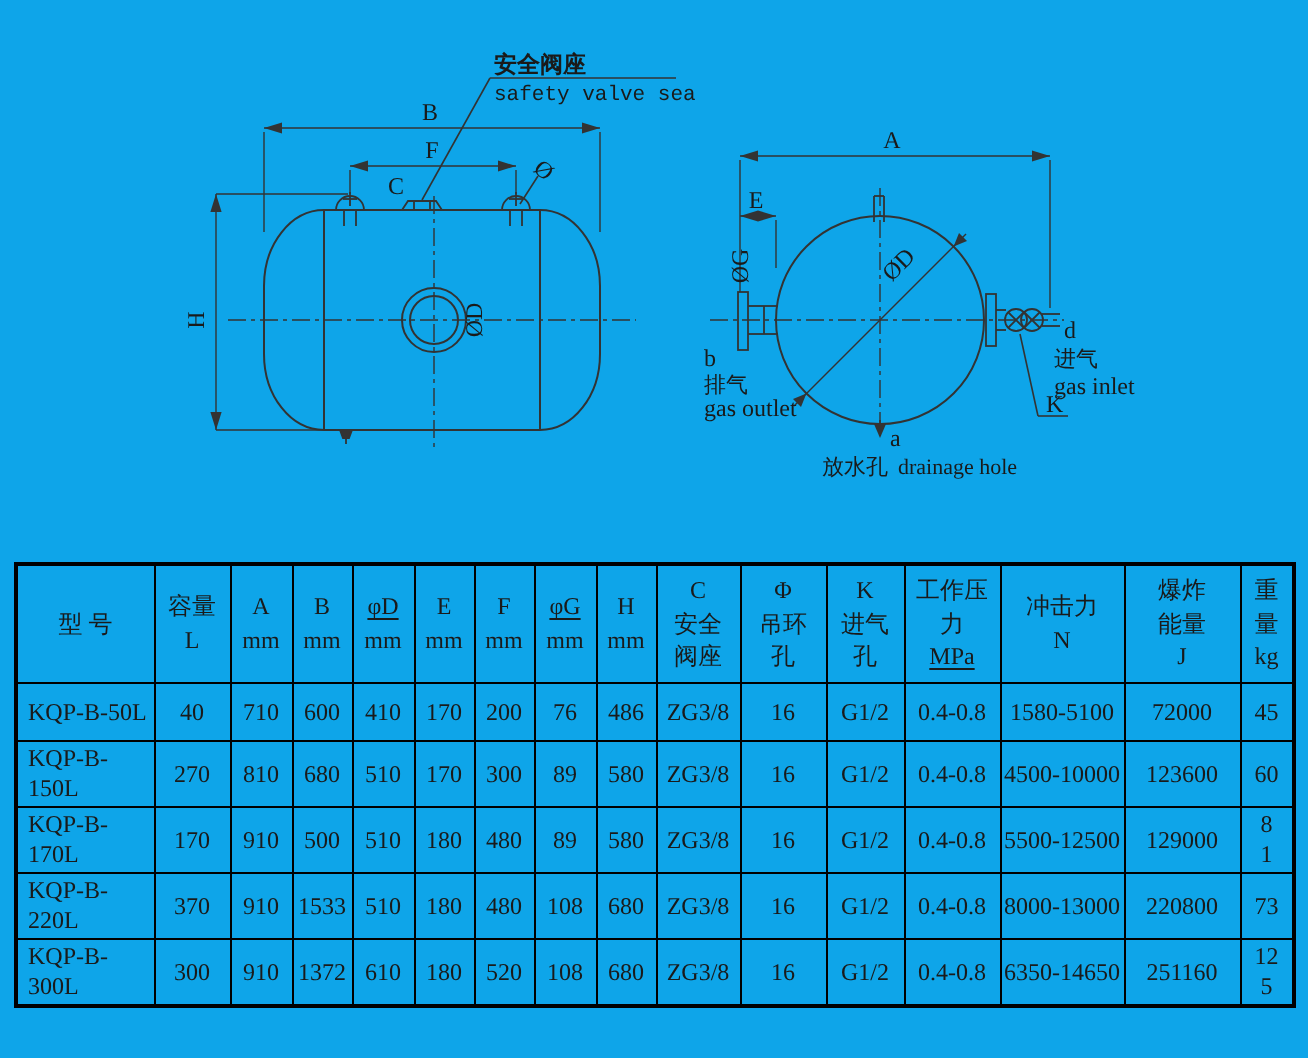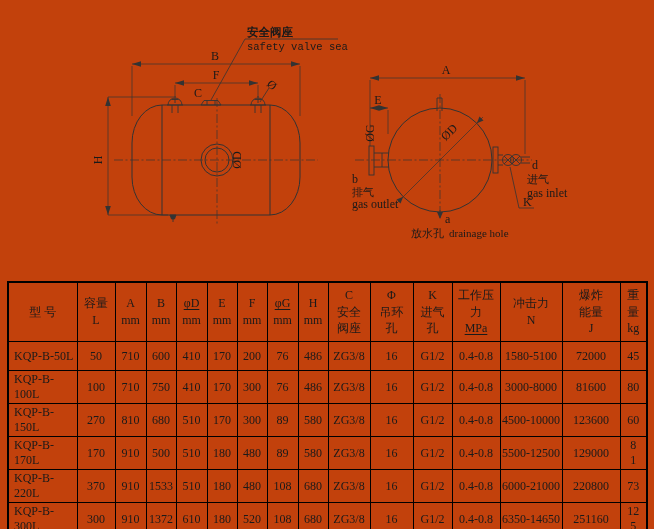--- a/index.html
+++ b/index.html
@@ -1,16 +1,16 @@
 <!DOCTYPE html>
 <html><head>
 <meta charset="utf-8">
 <style>
   html,body{margin:0;padding:0;background:#fff;}
-  #canvas{position:relative;width:654px;height:529px;background:#c2410c;overflow:hidden;
+  #canvas{position:relative;width:654px;height:529px;background:#0ea5e9;overflow:hidden;
           font-family:"Liberation Serif", serif;color:#1a1a1a;}
   svg{position:absolute;}
   svg text{fill:#1a1a1a;}
   .dimtxt{font-family:"Liberation Serif", serif;font-size:12px;}
   .cjk{font-family:"Liberation Serif", serif;font-size:11px;}
   .mono{font-family:"Liberation Mono", monospace;font-size:10.5px;}
   .callout-cn{font-family:"Liberation Serif", serif;font-size:11.5px;font-weight:bold;}
 
   #spec-table-wrap{position:absolute;left:7px;top:281px;}
   table{border-collapse:collapse;table-layout:fixed;width:640px;border:2px solid #000;}
@@ -290,53 +290,35 @@
             <th>
               <div class="hl">重</div>
               <div class="hl">量</div>
               <div class="hl">kg</div>
             </th>
           </tr>
         </thead>
       <tbody>
           <tr>
             <td class="model">KQP-B-50L</td>
-            <td>50</td>
+            <td>40</td>
             <td>710</td>
             <td>600</td>
             <td>410</td>
             <td>170</td>
             <td>200</td>
             <td>76</td>
             <td>486</td>
             <td>ZG3/8</td>
             <td>16</td>
             <td>G1/2</td>
             <td>0.4-0.8</td>
             <td>1580-5100</td>
             <td>72000</td>
             <td>45</td>
-          </tr>
-          <tr>
-            <td class="model">KQP-B-100L</td>
-            <td>100</td>
-            <td>710</td>
-            <td>750</td>
-            <td>410</td>
-            <td>170</td>
-            <td>300</td>
-            <td>76</td>
-            <td>486</td>
-            <td>ZG3/8</td>
-            <td>16</td>
-            <td>G1/2</td>
-            <td>0.4-0.8</td>
-            <td>3000-8000</td>
-            <td>81600</td>
-            <td>80</td>
           </tr>
           <tr>
             <td class="model">KQP-B-150L</td>
             <td>270</td>
             <td>810</td>
             <td>680</td>
             <td>510</td>
             <td>170</td>
             <td>300</td>
             <td>89</td>
@@ -374,21 +356,21 @@
             <td>1533</td>
             <td>510</td>
             <td>180</td>
             <td>480</td>
             <td>108</td>
             <td>680</td>
             <td>ZG3/8</td>
             <td>16</td>
             <td>G1/2</td>
             <td>0.4-0.8</td>
-            <td>6000-21000</td>
+            <td>8000-13000</td>
             <td>220800</td>
             <td>73</td>
           </tr>
           <tr>
             <td class="model">KQP-B-300L</td>
             <td>300</td>
             <td>910</td>
             <td>1372</td>
             <td>610</td>
             <td>180</td>

